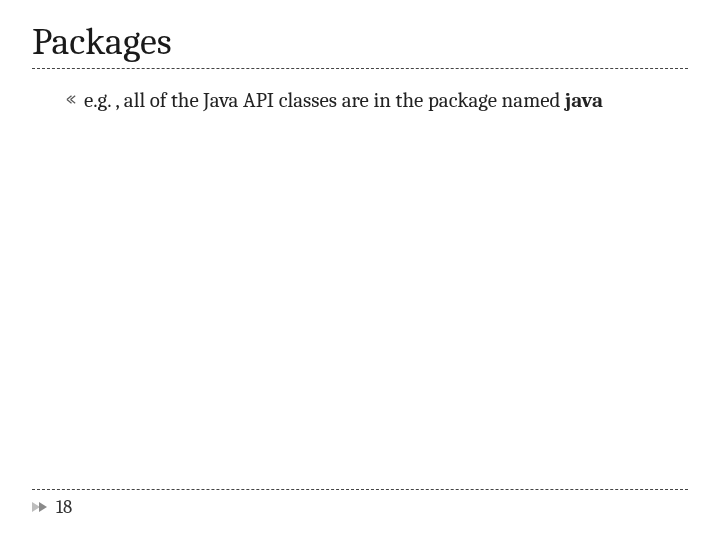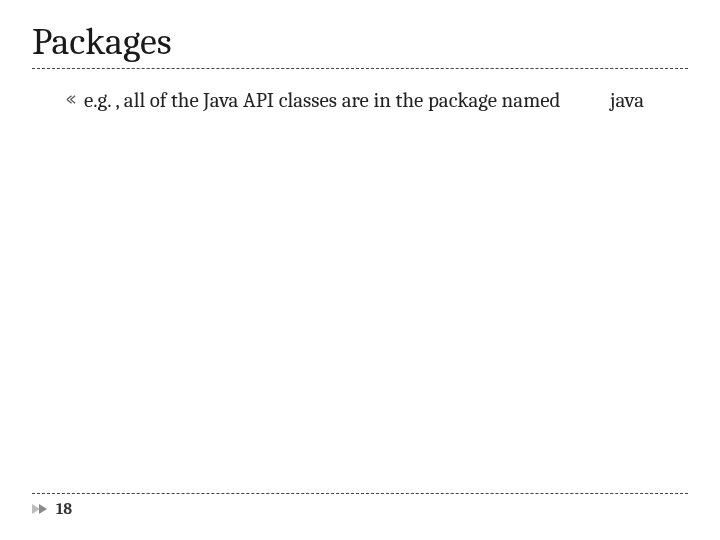--- a/index.html
+++ b/index.html
@@ -52,22 +52,21 @@
     color: #555;
     font-size: 12px;
     line-height: 1;
   }
   .sub-text {
     font-size: 21px;
     line-height: 1.3;
     color: #222;
   }
   .sub-text .bold {
-    font-weight: 400;
-    margin-left: 45px;
+    font-weight: 700;
   }
   .footer {
     position: absolute;
     left: 32px;
     right: 32px;
     bottom: 22px;
   }
   .hr-footer {
     border: none;
     border-top: 1px dashed #444;
@@ -76,23 +75,22 @@
   .footer-row {
     display: flex;
     align-items: center;
     gap: 6px;
   }
   .deco-tri {
     display: inline-block;
   }
   .deco-tri svg { display: block; }
   .page-num {
-    font-size: 16px;
+    font-size: 19px;
     color: #333;
-    font-weight: bold;
   }
 </style>
 </head>
 <body>
 
 <div class="slide">
 
   <h1 class="title">Packages</h1>
   <hr class="hr-dashed">
 

